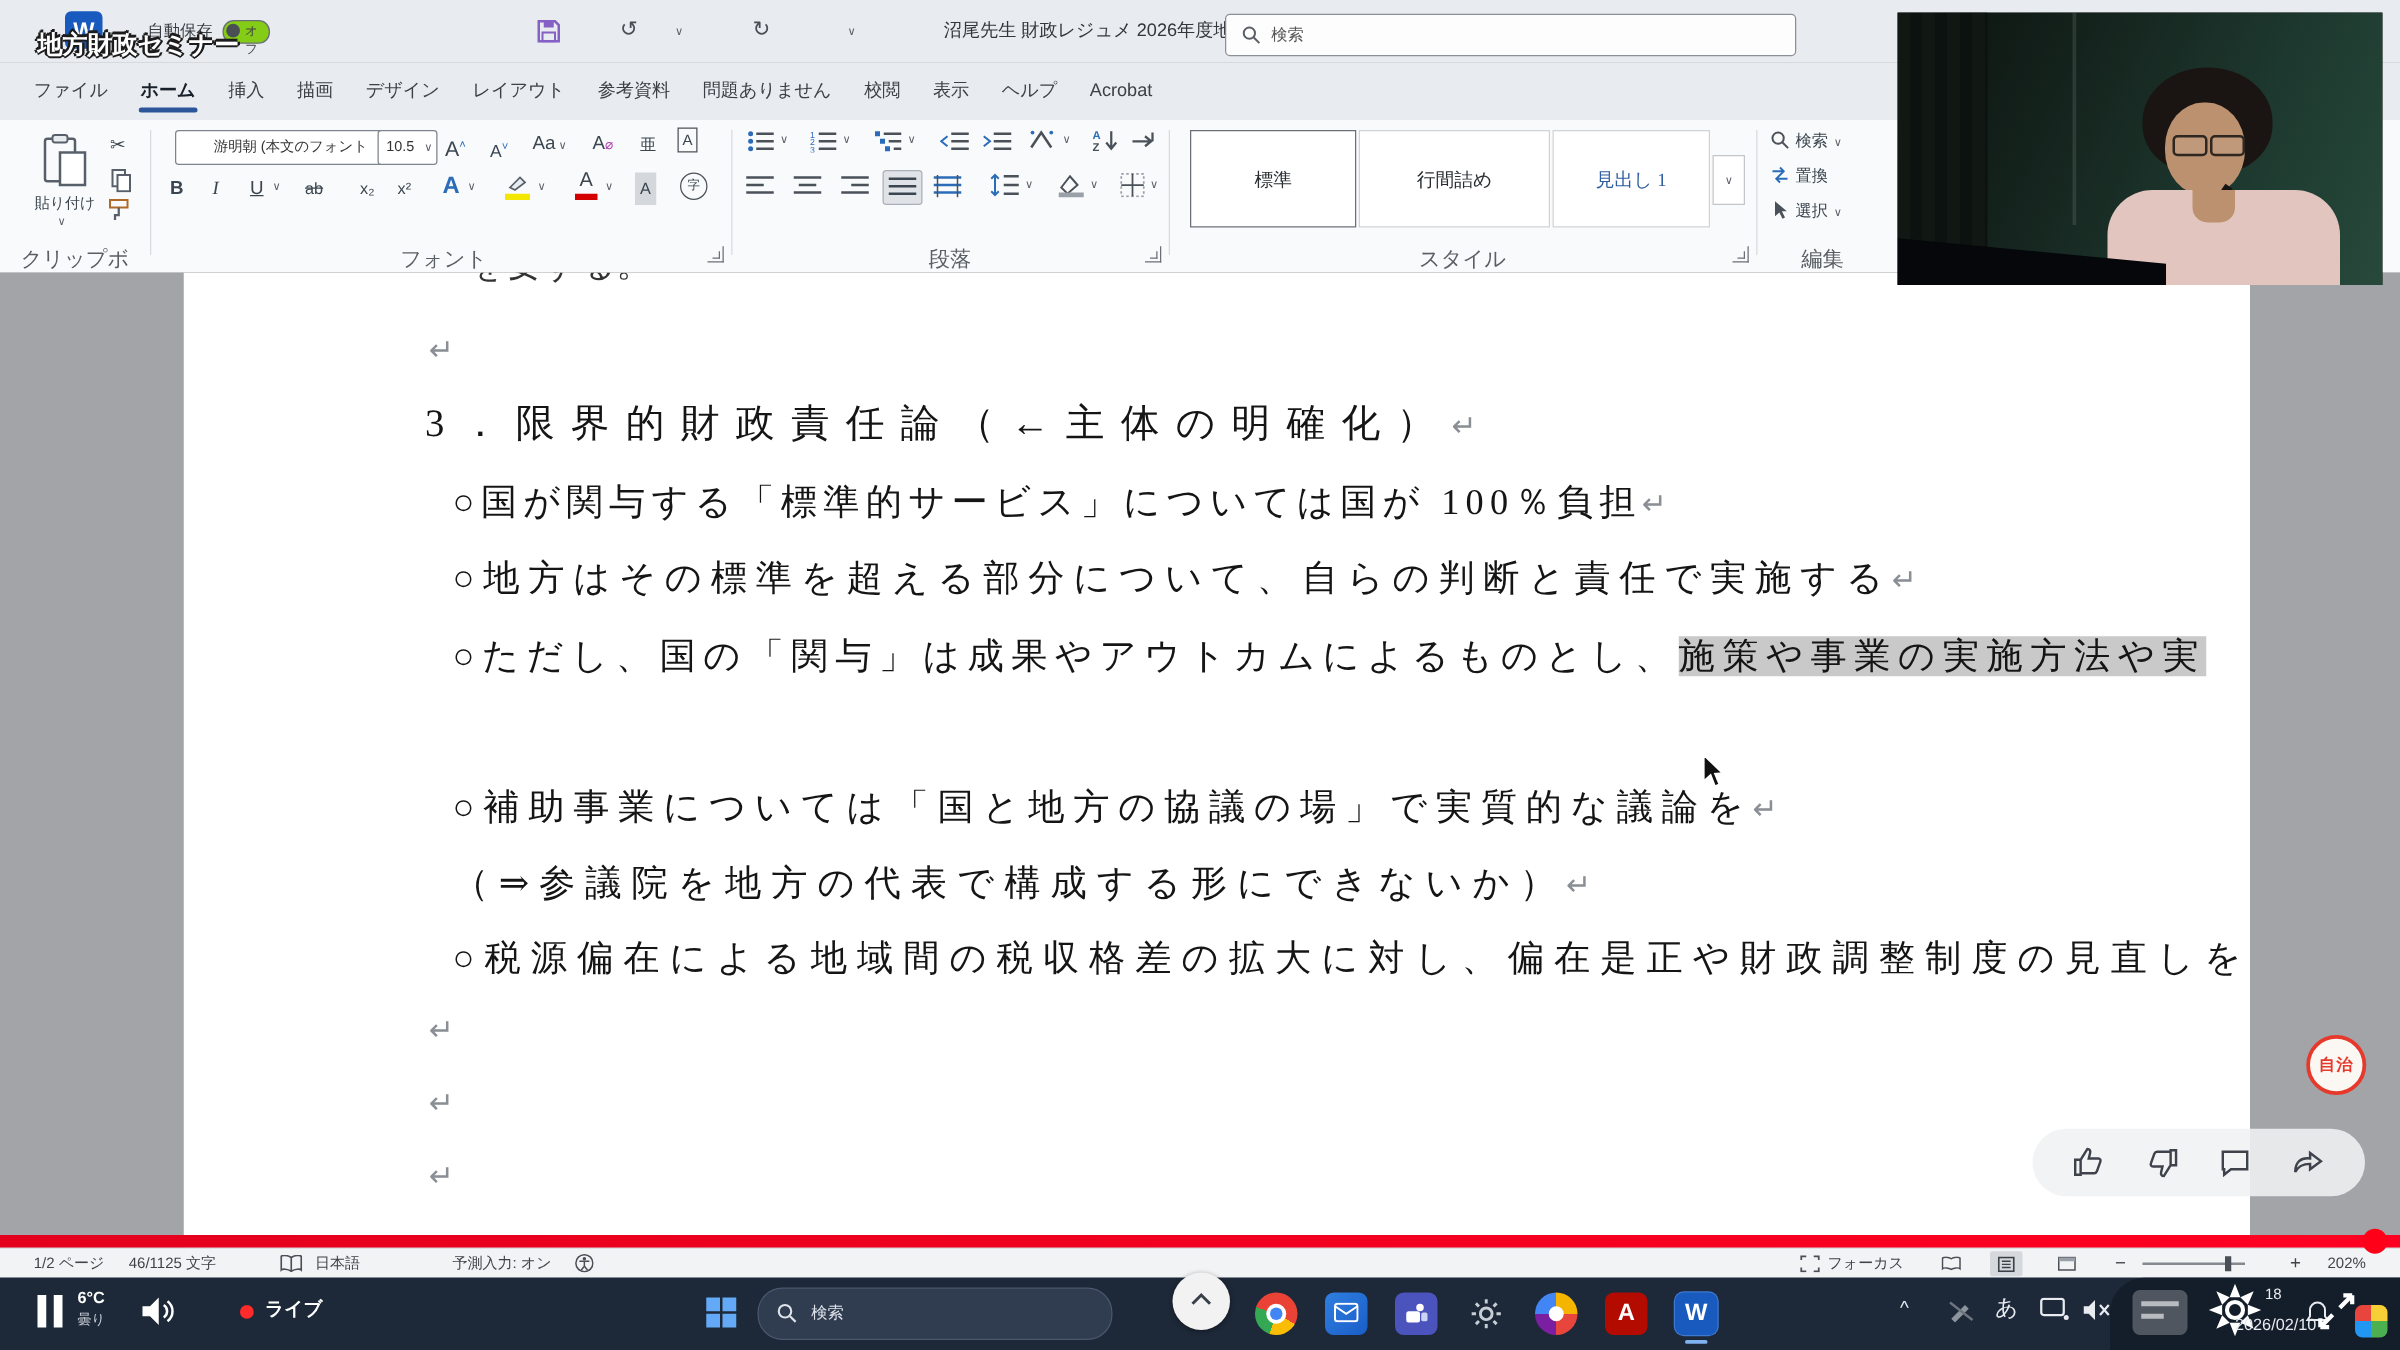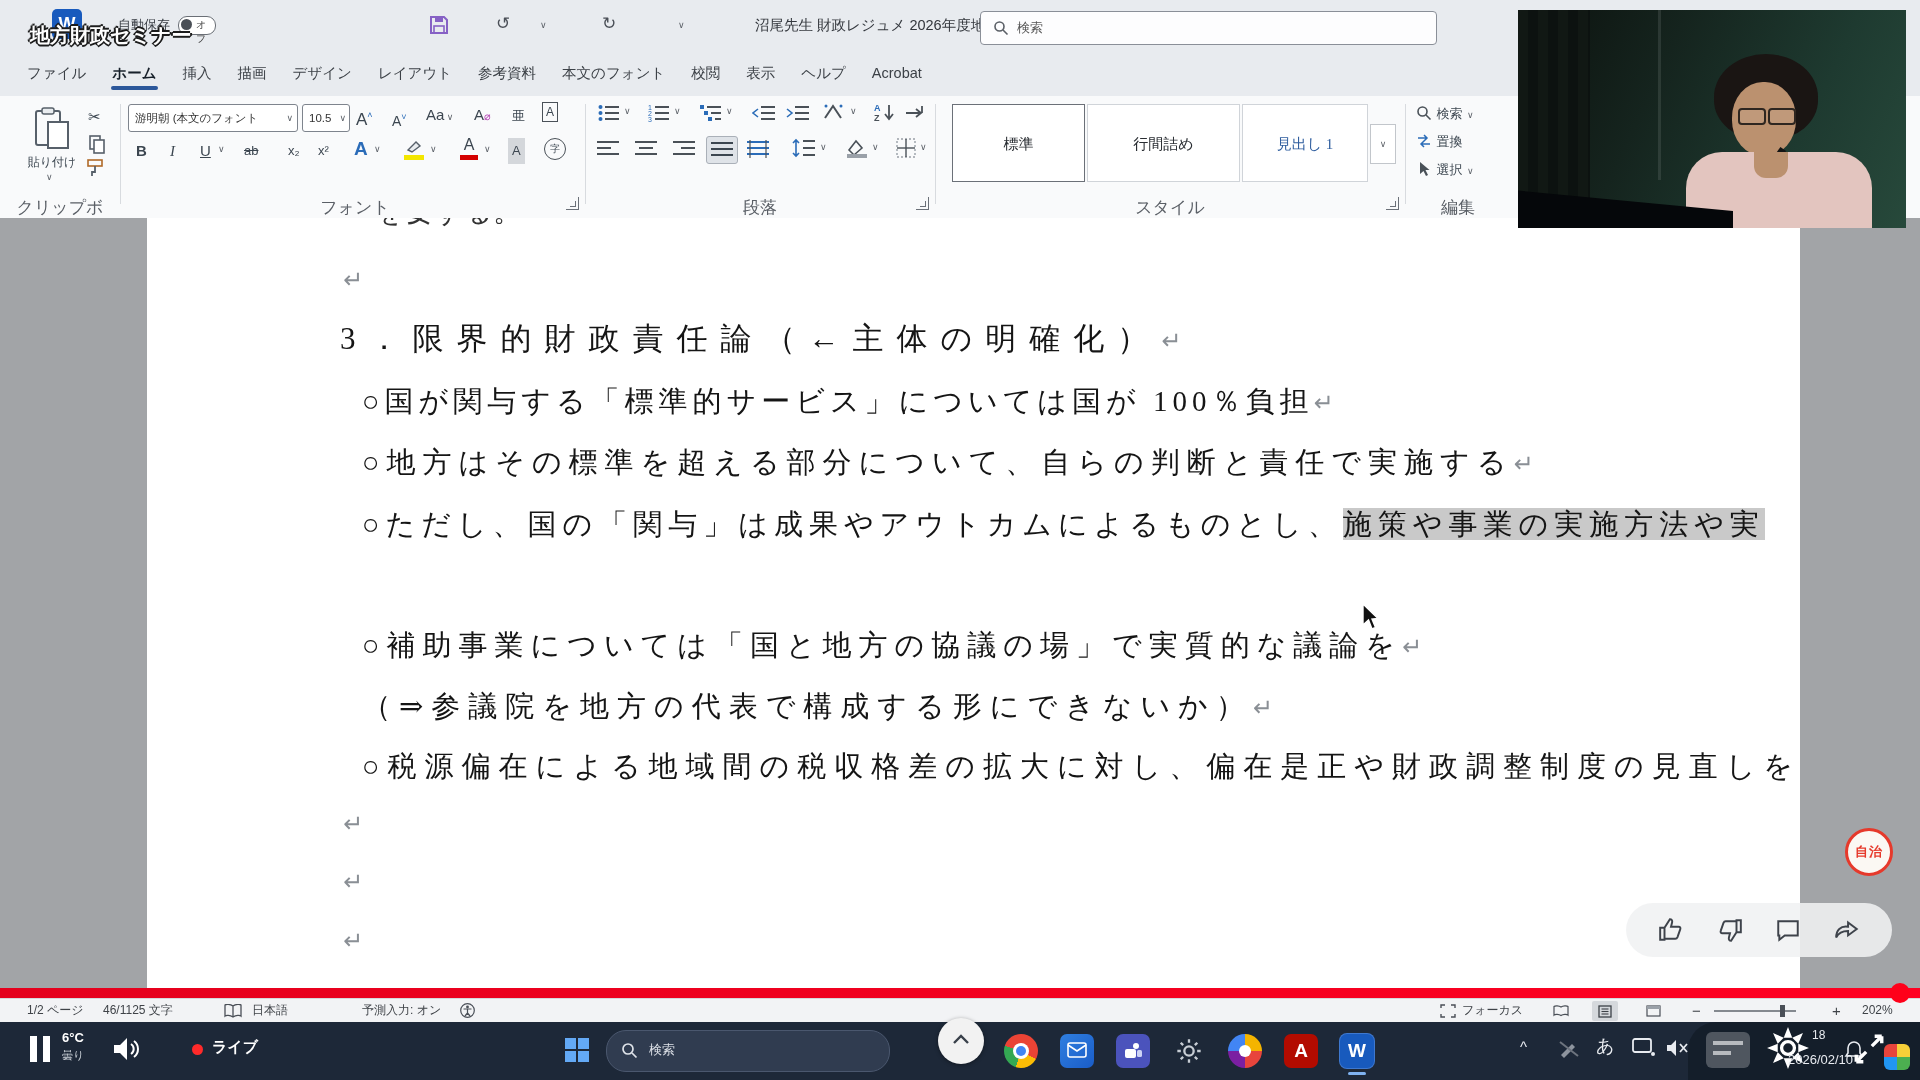--- a/index.html
+++ b/index.html
@@ -2,21 +2,21 @@
 <html><head>
 <meta charset="utf-8">
 <style>
   html,body{margin:0;padding:0;background:#000;}
   #screen{position:relative;width:1920px;height:1080px;overflow:hidden;background:#a2a4a7;font-family:"Liberation Sans",sans-serif;}
   .abs{position:absolute;}
   
   #titlebar{left:0;top:0;width:1920px;height:50px;background:#e8ebef;}
   .word-logo{left:52px;top:9px;width:30px;height:30px;background:#185abd;border-radius:5px;color:#fff;font-weight:bold;font-size:18px;text-align:center;line-height:30px;}
   .tb-text{font-size:13px;color:#3a3f46;line-height:24px;}
-  .toggle{width:36px;height:17px;border:1px solid #6a6f76;border-radius:9px;background:#ffffff;}
+  .toggle{width:36px;height:17px;border:1px solid #6a6f76;border-radius:9px;background:#84cc16;}
   .toggle .knob{position:absolute;left:2px;top:2px;width:11px;height:11px;border-radius:50%;background:#4a4f56;}
   .toggle .tlabel{position:absolute;left:17px;top:1px;font-size:10px;color:#444;}
   .tb-ic{font-size:17px;color:#4a4f57;line-height:26px;}
   .caret{font-size:9px;color:#5a5f66;}
   #doc-title{font-size:14.5px;color:#33373d;line-height:50px;white-space:nowrap;}
   #tb-search{left:980px;top:11px;width:455px;height:32px;background:#fdfdfe;border:1px solid #8a8f98;border-radius:4px;}
   
   #tabsrow{left:0;top:50px;width:1920px;height:46px;background:#e8ebef;display:flex;align-items:center;padding-left:14px;box-sizing:border-box;}
   .rtab{position:relative;padding:0 13px;font-size:14.5px;color:#3c4147;height:40px;line-height:40px;white-space:nowrap;}
   .rtab.active{color:#17202a;font-weight:bold;}
@@ -99,21 +99,21 @@
   </div>
 
   <div class="abs" id="tabsrow">
     <span class="rtab">ファイル</span>
     <span class="rtab active">ホーム</span>
     <span class="rtab">挿入</span>
     <span class="rtab">描画</span>
     <span class="rtab">デザイン</span>
     <span class="rtab">レイアウト</span>
     <span class="rtab">参考資料</span>
-    <span class="rtab">本文のフォント</span>
+    <span class="rtab">問題ありません</span>
     <span class="rtab">校閲</span>
     <span class="rtab">表示</span>
     <span class="rtab">ヘルプ</span>
     <span class="rtab">Acrobat</span>
   </div>
 
   <div class="abs" id="ribbon">
 
     <svg class="abs" style="left:32px;top:10px;" width="40" height="46" viewBox="0 0 40 46">
       <rect x="4" y="5" width="24" height="34" rx="2" fill="none" stroke="#57606a" stroke-width="2"></rect>
@@ -127,21 +127,21 @@
       <rect x="2" y="2" width="10" height="13" fill="none" stroke="#57606a" stroke-width="1.6"></rect>
       <rect x="6" y="6" width="10" height="13" fill="#fff" stroke="#57606a" stroke-width="1.6"></rect>
     </svg>
     <svg class="abs" style="left:86px;top:62px;" width="20" height="20" viewBox="0 0 20 20">
       <rect x="2" y="2" width="14" height="6" fill="none" stroke="#b06a28" stroke-width="1.6"></rect>
       <path d="M9 8 v6 h-3 v4" fill="none" stroke="#57606a" stroke-width="1.8"></path>
     </svg>
     <span class="abs glabel" style="left:10px;width:100px;">クリップボード</span>
     <div class="abs vsep" style="left:120px;"></div>
 
-    <div class="abs box-ctl" style="left:128px;top:8px;width:168px;height:26px;line-height:26px;">
+    <div class="abs box-ctl" style="left:140px;top:8px;width:168px;height:26px;line-height:26px;padding-left:24px;">
       <span style="padding-left:6px;">游明朝 (本文のフォント</span>
       <span class="abs caret" style="right:4px;top:0;">∨</span>
     </div>
     <div class="abs box-ctl" style="left:302px;top:8px;width:46px;height:26px;line-height:26px;">
       <span style="padding-left:6px;">10.5</span>
       <span class="abs caret" style="right:3px;top:0;">∨</span>
     </div>
     <span class="abs ric" style="left:356px;top:6px;font-size:17px;"><span>A</span><sup style="font-size:9px;color:#2b6cb8;">˄</sup></span>
     <span class="abs ric" style="left:392px;top:8px;font-size:14px;"><span>A</span><sup style="font-size:9px;color:#2b6cb8;">˅</sup></span>
     <span class="abs ric" style="left:426px;top:6px;"><span>Aa</span><span class="caret"> ∨</span></span>

